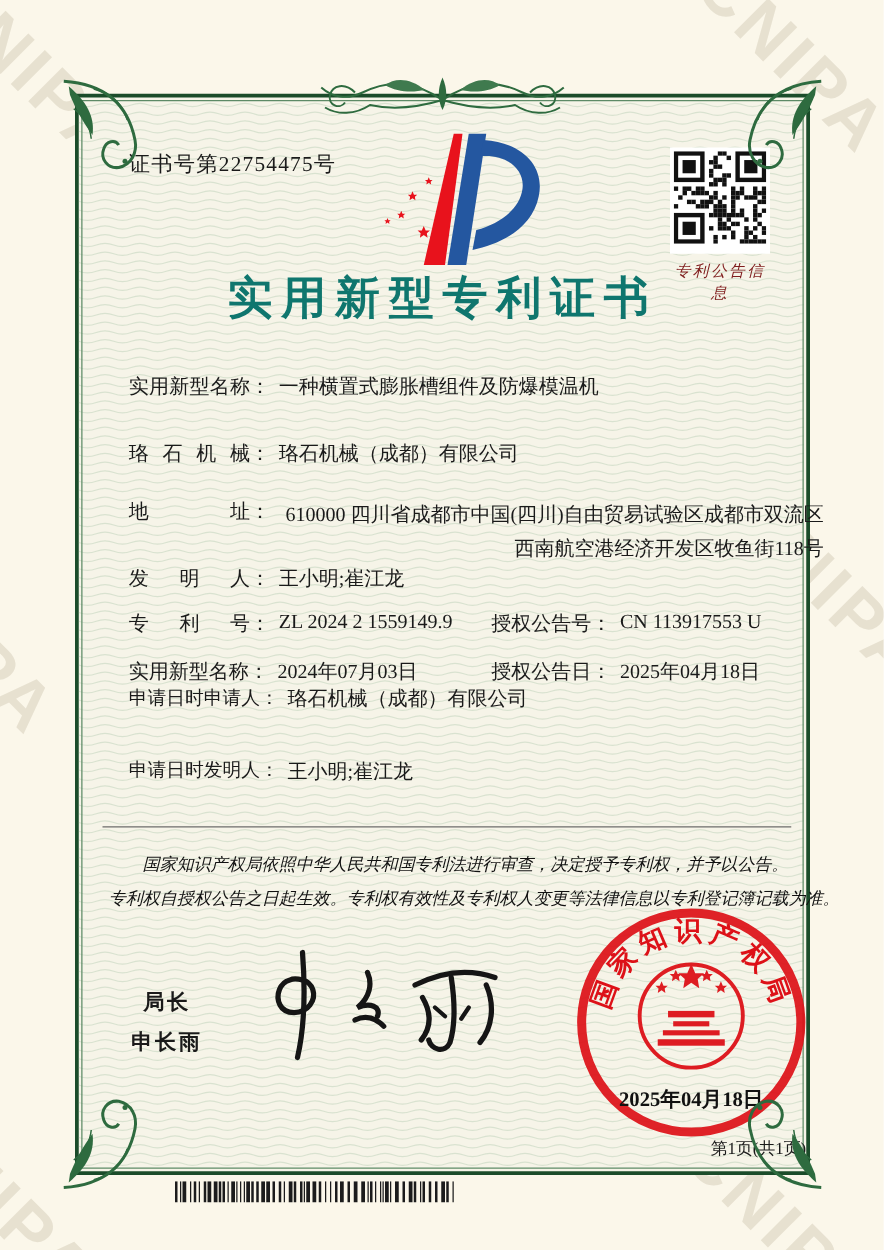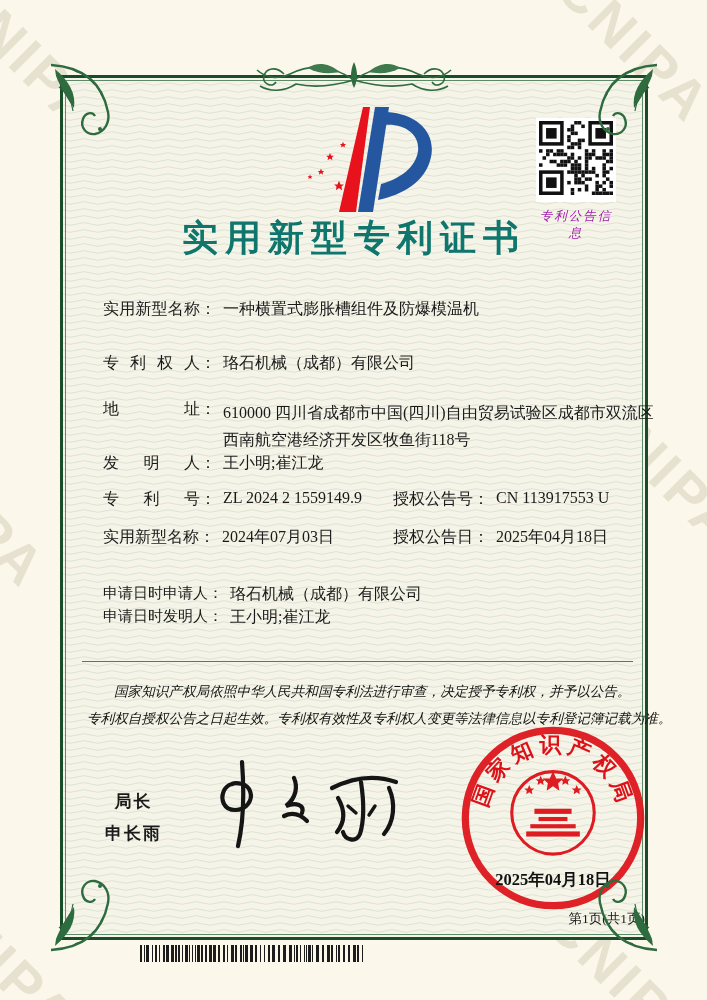--- a/index.html
+++ b/index.html
@@ -11,31 +11,31 @@
   .frame{position:absolute;left:60px;top:75px;width:582px;height:859px;
          border:3px solid #1b4c2a;background:#f6f4e8;z-index:2;}
   .frame-inner{position:absolute;left:2px;top:2px;right:2px;bottom:2px;
          border:1px solid #5d8a66;pointer-events:none;}
   .waves{position:absolute;left:0;top:0;z-index:0;}
   .content{position:absolute;inset:0;z-index:3;}
   .certno{position:absolute;left:40px;top:42px;font-size:17px;letter-spacing:1px;}
   .logo{position:absolute;left:234px;top:26px;}
   .qrblock{position:absolute;left:472px;top:40px;width:82px;text-align:center;}
   .qrbg{background:#fff;padding:3px;display:inline-block;}
-  .qrcap{margin-top:6px;font-size:12.5px;letter-spacing:2px;color:#a21caf;font-style:italic;}
+  .qrcap{margin-top:6px;font-size:12.5px;letter-spacing:2px;color:#7f1d1d;font-style:italic;}
   .title{position:absolute;left:0;top:136px;width:100%;text-align:center;
          font-size:36px;font-weight:bold;letter-spacing:7px;color:#0f766e;}
   .rows{position:absolute;left:40px;top:0;width:520px;font-size:16px;}
   .row{position:absolute;left:0;white-space:nowrap;}
   .lbl{display:inline-block;width:97px;text-align:justify;text-align-last:justify;vertical-align:top;}
   .lbl-plain{display:inline-block;vertical-align:top;}
   .small-lbl{font-size:15px;}
   .colon{display:inline-block;vertical-align:top;}
   .val{display:inline-block;margin-left:7px;vertical-align:top;}
-  .val-wrap{white-space:normal;width:436px;line-height:27px;}
+  .val-wrap{white-space:normal;width:436px;line-height:27px;text-align:right;}
   .col2{position:absolute;left:290px;top:0;white-space:nowrap;}
   .divider{position:absolute;left:19px;top:583px;width:551px;height:1px;background:#555;opacity:.85;}
   .decl{position:absolute;left:24px;top:600px;width:545px;font-size:13.6px;line-height:27px;
         font-style:italic;color:#111;white-space:nowrap;}
   .decl .l1{padding-left:27px;font-style:italic;}
   .signoff{position:absolute;left:42px;top:708px;font-family:"Liberation Sans","DejaVu Sans",sans-serif;
            font-weight:700;font-size:17px;letter-spacing:2px;line-height:32px;text-align:center;}
   .signature{position:absolute;left:135px;top:676px;}
   .seal{position:absolute;left:392px;top:642px;}
   .pageno{position:absolute;left:0;top:832px;width:100%;text-align:right;font-size:13.5px;}
@@ -197,20 +197,21 @@
         <path d="M0 818 q 7 2.6 14 0 t 14 0 t 14 0 t 14 0 t 14 0 t 14 0 t 14 0 t 14 0 t 14 0 t 14 0 t 14 0 t 14 0 t 14 0 t 14 0 t 14 0 t 14 0 t 14 0 t 14 0 t 14 0 t 14 0 t 14 0 t 14 0 t 14 0 t 14 0 t 14 0 t 14 0 t 14 0 t 14 0 t 14 0 t 14 0 t 14 0 t 14 0 t 14 0 t 14 0 t 14 0 t 14 0 t 14 0 t 14 0 t 14 0 t 14 0 t 14 0 t 14 0 t 14 0" fill="none" stroke="#c9d8c3" stroke-width="0.9" opacity="0.65"></path>
         <path d="M0 825 q 7 2.6 14 0 t 14 0 t 14 0 t 14 0 t 14 0 t 14 0 t 14 0 t 14 0 t 14 0 t 14 0 t 14 0 t 14 0 t 14 0 t 14 0 t 14 0 t 14 0 t 14 0 t 14 0 t 14 0 t 14 0 t 14 0 t 14 0 t 14 0 t 14 0 t 14 0 t 14 0 t 14 0 t 14 0 t 14 0 t 14 0 t 14 0 t 14 0 t 14 0 t 14 0 t 14 0 t 14 0 t 14 0 t 14 0 t 14 0 t 14 0 t 14 0 t 14 0 t 14 0" fill="none" stroke="#c9d8c3" stroke-width="0.9" opacity="0.65"></path>
         <path d="M0 832 q 7 2.6 14 0 t 14 0 t 14 0 t 14 0 t 14 0 t 14 0 t 14 0 t 14 0 t 14 0 t 14 0 t 14 0 t 14 0 t 14 0 t 14 0 t 14 0 t 14 0 t 14 0 t 14 0 t 14 0 t 14 0 t 14 0 t 14 0 t 14 0 t 14 0 t 14 0 t 14 0 t 14 0 t 14 0 t 14 0 t 14 0 t 14 0 t 14 0 t 14 0 t 14 0 t 14 0 t 14 0 t 14 0 t 14 0 t 14 0 t 14 0 t 14 0 t 14 0 t 14 0" fill="none" stroke="#c9d8c3" stroke-width="0.9" opacity="0.65"></path>
         <path d="M0 839 q 7 2.6 14 0 t 14 0 t 14 0 t 14 0 t 14 0 t 14 0 t 14 0 t 14 0 t 14 0 t 14 0 t 14 0 t 14 0 t 14 0 t 14 0 t 14 0 t 14 0 t 14 0 t 14 0 t 14 0 t 14 0 t 14 0 t 14 0 t 14 0 t 14 0 t 14 0 t 14 0 t 14 0 t 14 0 t 14 0 t 14 0 t 14 0 t 14 0 t 14 0 t 14 0 t 14 0 t 14 0 t 14 0 t 14 0 t 14 0 t 14 0 t 14 0 t 14 0 t 14 0" fill="none" stroke="#c9d8c3" stroke-width="0.9" opacity="0.65"></path>
         <path d="M0 846 q 7 2.6 14 0 t 14 0 t 14 0 t 14 0 t 14 0 t 14 0 t 14 0 t 14 0 t 14 0 t 14 0 t 14 0 t 14 0 t 14 0 t 14 0 t 14 0 t 14 0 t 14 0 t 14 0 t 14 0 t 14 0 t 14 0 t 14 0 t 14 0 t 14 0 t 14 0 t 14 0 t 14 0 t 14 0 t 14 0 t 14 0 t 14 0 t 14 0 t 14 0 t 14 0 t 14 0 t 14 0 t 14 0 t 14 0 t 14 0 t 14 0 t 14 0 t 14 0 t 14 0" fill="none" stroke="#c9d8c3" stroke-width="0.9" opacity="0.65"></path>
         <path d="M0 853 q 7 2.6 14 0 t 14 0 t 14 0 t 14 0 t 14 0 t 14 0 t 14 0 t 14 0 t 14 0 t 14 0 t 14 0 t 14 0 t 14 0 t 14 0 t 14 0 t 14 0 t 14 0 t 14 0 t 14 0 t 14 0 t 14 0 t 14 0 t 14 0 t 14 0 t 14 0 t 14 0 t 14 0 t 14 0 t 14 0 t 14 0 t 14 0 t 14 0 t 14 0 t 14 0 t 14 0 t 14 0 t 14 0 t 14 0 t 14 0 t 14 0 t 14 0 t 14 0 t 14 0" fill="none" stroke="#c9d8c3" stroke-width="0.9" opacity="0.65"></path>
       </svg>
     <div class="frame-inner"></div>
 
     <div class="content">
+      <div class="certno">证书号第22754475号</div>
 
       <svg class="logo" width="135" height="112" viewBox="0 0 135 112">
         <polygon points="66,3 73,3 59,108 42,108" fill="#e8121c"></polygon>
         <polygon points="78,3 92,3 76,108 61,108" fill="#2457a0"></polygon>
         <path d="M90,8 C122,10 139,30 134,53 C129,78 105,91 81,96 L84,80 C103,75 119,63 121,47 C123,31 108,19 87,21 Z" fill="#2457a0"></path>
         <use href="#star5" fill="#e8121c" transform="translate(46,41) scale(0.32)"></use>
         <use href="#star5" fill="#e8121c" transform="translate(33,53) scale(0.40)"></use>
         <use href="#star5" fill="#e8121c" transform="translate(24,68) scale(0.34)"></use>
         <use href="#star5" fill="#e8121c" transform="translate(42,82) scale(0.52)"></use>
         <use href="#star5" fill="#e8121c" transform="translate(13,73) scale(0.26)"></use>
@@ -347,37 +348,37 @@
         <div class="qrcap">专利公告信息</div>
       </div>
 
       <div class="title">实用新型专利证书</div>
 
       <div class="rows">
         <div class="row" style="top:221px">
           <span class="lbl">实用新型名称</span><span class="colon">：</span><span class="val">一种横置式膨胀槽组件及防爆模温机</span>
         </div>
         <div class="row" style="top:275px">
-          <span class="lbl">专利权人</span><span class="colon">：</span><span class="val">珞石机械（成都）有限公司</span>
+          <span class="lbl">珞石机械</span><span class="colon">：</span><span class="val">珞石机械（成都）有限公司</span>
         </div>
         <div class="row" style="top:321px">
           <span class="lbl">地址</span><span class="colon">：</span><span class="val val-wrap">610000 四川省成都市中国(四川)自由贸易试验区成都市双流区西南航空港经济开发区牧鱼街118号</span>
         </div>
         <div class="row" style="top:375px">
           <span class="lbl">发明人</span><span class="colon">：</span><span class="val">王小明;崔江龙</span>
         </div>
         <div class="row" style="top:411px">
           <span class="lbl">专利号</span><span class="colon">：</span><span class="val">ZL 2024 2 1559149.9</span>
           <span class="col2"><span class="lbl-plain">授权公告号</span><span class="colon">：</span><span class="val">CN 113917553 U</span></span>
         </div>
         <div class="row" style="top:449px">
           <span class="lbl-plain">实用新型名称</span><span class="colon">：</span><span class="val">2024年07月03日</span>
           <span class="col2"><span class="lbl-plain">授权公告日</span><span class="colon">：</span><span class="val">2025年04月18日</span></span>
         </div>
-        <div class="row small-lbl" style="top:506px">
+        <div class="row small-lbl" style="top:471px">
           <span class="lbl-plain">申请日时申请人</span><span class="colon">：</span><span class="val" style="font-size:16px">珞石机械（成都）有限公司</span>
         </div>
         <div class="row small-lbl" style="top:529px">
           <span class="lbl-plain">申请日时发明人</span><span class="colon">：</span><span class="val" style="font-size:16px">王小明;崔江龙</span>
         </div>
       </div>
 
       <div class="divider"></div>
 
       <div class="decl">

